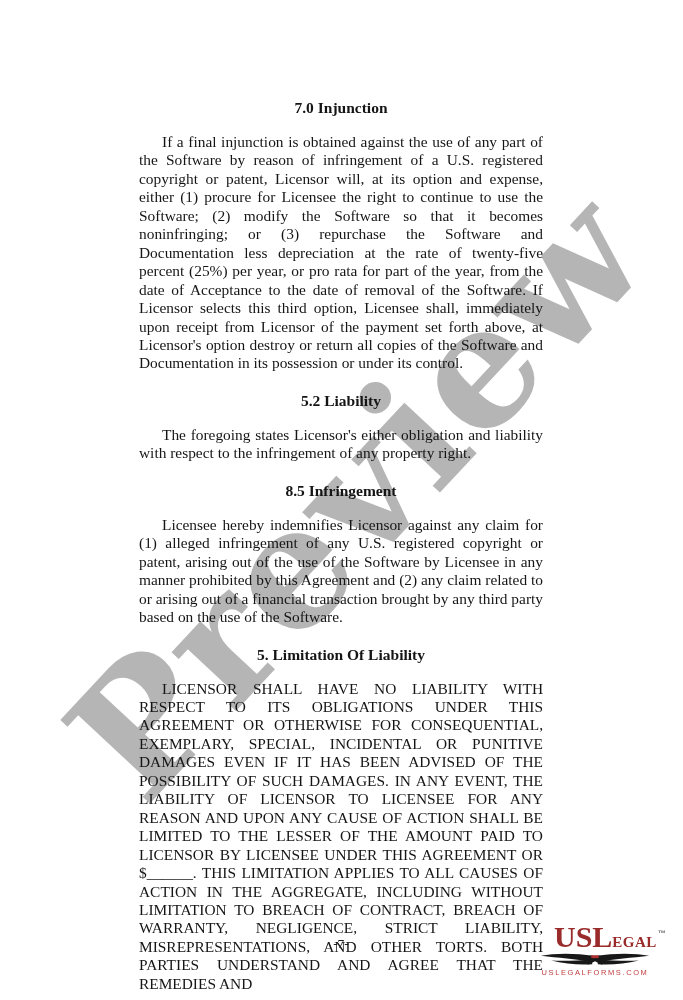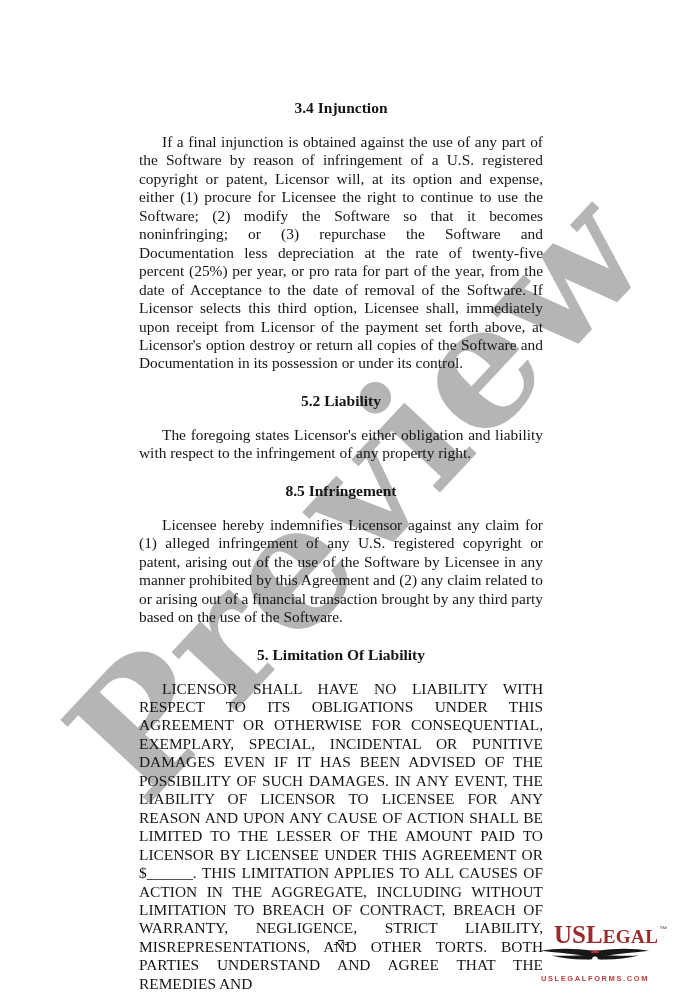--- a/index.html
+++ b/index.html
@@ -74,48 +74,48 @@
     text-align: center;
     z-index: 1;
   }
   .logo-text {
     font-family: "Liberation Serif", serif;
     font-weight: bold;
     color: #9a2b2b;
     white-space: nowrap;
     line-height: 1;
   }
-  .logo-prefix { font-size: 25px; margin-left: 18px; }
-  .logo-suffix { font-size: 19px; letter-spacing: 0.5px; }
+  .logo-prefix { font-size: 30px; margin-left: 18px; }
+  .logo-suffix { font-size: 15px; letter-spacing: 0.5px; }
   .logo-tm {
     font-size: 8px;
     color: #666666;
     vertical-align: 11px;
     font-family: "Liberation Sans", sans-serif;
     margin-left: 1px;
   }
   .logo-wings { display: block; margin: 0 auto; margin-top: 0px; }
   .logo-site {
     font-family: "Liberation Sans", sans-serif;
-    font-weight: bold;
+    font-weight: normal;
     font-size: 7.5px;
     letter-spacing: 1.6px;
     color: #c04040;
-    margin-top: 12px;
+    margin-top: 1px;
     white-space: nowrap;
   }
 </style>
 </head>
 <body>
 
 <div class="watermark">Preview</div>
 
 <main class="content">
 
-  <h2>3.4 Injunction</h2>
+  <h2>7.0 Injunction</h2>
   <p>If a final injunction is obtained against the use of any part of the Software by reason of infringement of a U.S. registered copyright or patent, Licensor will, at its option and expense, either (1) procure for Licensee the right to continue to use the Software; (2) modify the Software so that it becomes noninfringing; or (3) repurchase the Software and Documentation less depreciation at the rate of twenty-five percent (25%) per year, or pro rata for part of the year, from the date of Acceptance to the date of removal of the Software. If Licensor selects this third option, Licensee shall, immediately upon receipt from Licensor of the payment set forth above, at Licensor's option destroy or return all copies of the Software and Documentation in its possession or under its control.</p>
 
   <h2>5.2 Liability</h2>
   <p>The foregoing states Licensor's either obligation and liability with respect to the infringement of any property right.</p>
 
   <h2>8.5 Infringement</h2>
   <p>Licensee hereby indemnifies Licensor against any claim for (1) alleged infringement of any U.S. registered copyright or patent, arising out of the use of the Software by Licensee in any manner prohibited by this Agreement and (2) any claim related to or arising out of a financial transaction brought by any third party based on the use of the Software.</p>
 
   <h2>5. Limitation Of Liability</h2>
 

